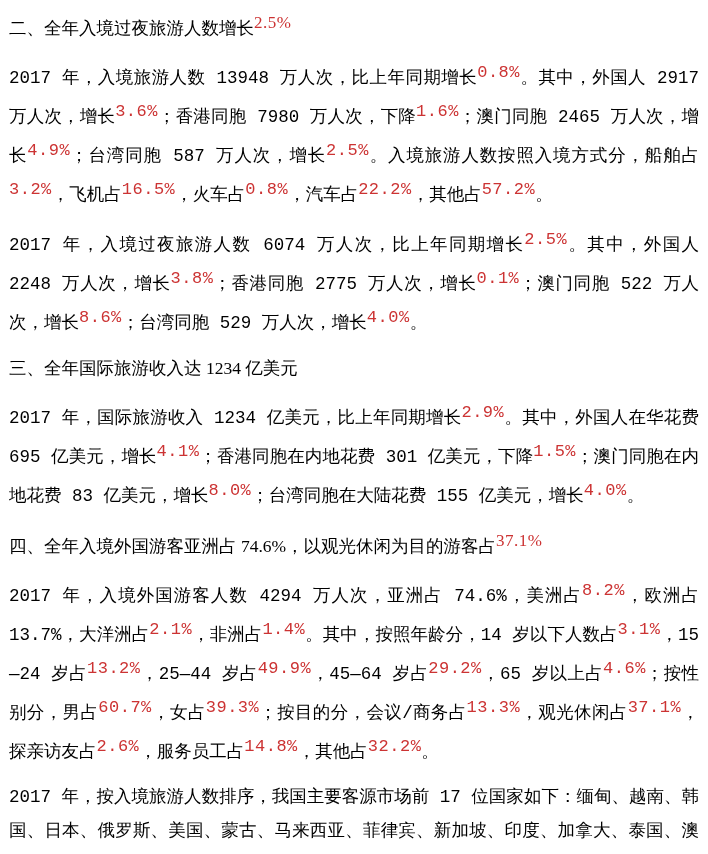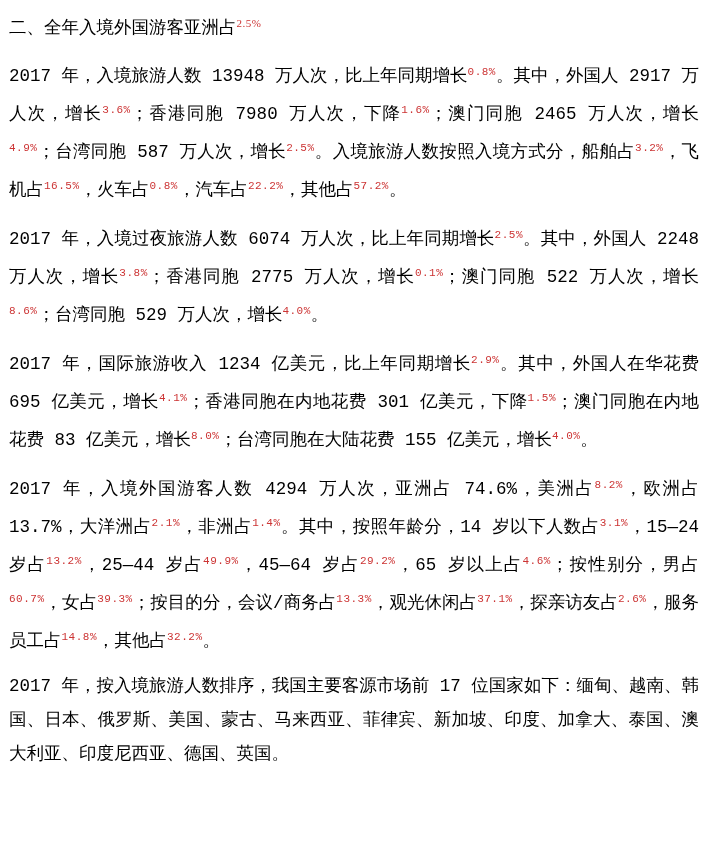--- a/index.html
+++ b/index.html
@@ -33,29 +33,31 @@
     font-family: Liberation Mono, monospace;
   }
   .heading:first-child {
     margin-top: 0;
   }
   .run {
     color: var(--body-color, #000000);
   }
   .sup-red {
     color: var(--percent-red, #cc3333);
-    font-size: 11px;
+    font-size: 17px;
     vertical-align: 6px;
     letter-spacing: 0.5px;
   }
 </style>
 </head>
 <body>
 
 <div class="page">
-  <h2 class="heading"><span class="run">二、全年入境外国游客亚洲占</span><span class="sup-red">2.5%</span></h2>
+  <h2 class="heading"><span class="run">二、全年入境过夜旅游人数增长</span><span class="sup-red">2.5%</span></h2>
   <p class="para"><span class="run">2017 年，入境旅游人数 13948 万人次，比上年同期增长</span><span class="sup-red">0.8%</span><span class="run">。其中，外国人 2917 万人次，增长</span><span class="sup-red">3.6%</span><span class="run">；香港同胞 7980 万人次，下降</span><span class="sup-red">1.6%</span><span class="run">；澳门同胞 2465 万人次，增长</span><span class="sup-red">4.9%</span><span class="run">；台湾同胞 587 万人次，增长</span><span class="sup-red">2.5%</span><span class="run">。入境旅游人数按照入境方式分，船舶占</span><span class="sup-red">3.2%</span><span class="run">，飞机占</span><span class="sup-red">16.5%</span><span class="run">，火车占</span><span class="sup-red">0.8%</span><span class="run">，汽车占</span><span class="sup-red">22.2%</span><span class="run">，其他占</span><span class="sup-red">57.2%</span><span class="run">。</span></p>
   <p class="para"><span class="run">2017 年，入境过夜旅游人数 6074 万人次，比上年同期增长</span><span class="sup-red">2.5%</span><span class="run">。其中，外国人 2248 万人次，增长</span><span class="sup-red">3.8%</span><span class="run">；香港同胞 2775 万人次，增长</span><span class="sup-red">0.1%</span><span class="run">；澳门同胞 522 万人次，增长</span><span class="sup-red">8.6%</span><span class="run">；台湾同胞 529 万人次，增长</span><span class="sup-red">4.0%</span><span class="run">。</span></p>
+  <h2 class="heading"><span class="run">三、全年国际旅游收入达 1234 亿美元</span></h2>
   <p class="para"><span class="run">2017 年，国际旅游收入 1234 亿美元，比上年同期增长</span><span class="sup-red">2.9%</span><span class="run">。其中，外国人在华花费 695 亿美元，增长</span><span class="sup-red">4.1%</span><span class="run">；香港同胞在内地花费 301 亿美元，下降</span><span class="sup-red">1.5%</span><span class="run">；澳门同胞在内地花费 83 亿美元，增长</span><span class="sup-red">8.0%</span><span class="run">；台湾同胞在大陆花费 155 亿美元，增长</span><span class="sup-red">4.0%</span><span class="run">。</span></p>
+  <h2 class="heading"><span class="run">四、全年入境外国游客亚洲占 74.6%，以观光休闲为目的游客占</span><span class="sup-red">37.1%</span></h2>
   <p class="para"><span class="run">2017 年，入境外国游客人数 4294 万人次，亚洲占 74.6%，美洲占</span><span class="sup-red">8.2%</span><span class="run">，欧洲占 13.7%，大洋洲占</span><span class="sup-red">2.1%</span><span class="run">，非洲占</span><span class="sup-red">1.4%</span><span class="run">。其中，按照年龄分，14 岁以下人数占</span><span class="sup-red">3.1%</span><span class="run">，15—24 岁占</span><span class="sup-red">13.2%</span><span class="run">，25—44 岁占</span><span class="sup-red">49.9%</span><span class="run">，45—64 岁占</span><span class="sup-red">29.2%</span><span class="run">，65 岁以上占</span><span class="sup-red">4.6%</span><span class="run">；按性别分，男占</span><span class="sup-red">60.7%</span><span class="run">，女占</span><span class="sup-red">39.3%</span><span class="run">；按目的分，会议/商务占</span><span class="sup-red">13.3%</span><span class="run">，观光休闲占</span><span class="sup-red">37.1%</span><span class="run">，探亲访友占</span><span class="sup-red">2.6%</span><span class="run">，服务员工占</span><span class="sup-red">14.8%</span><span class="run">，其他占</span><span class="sup-red">32.2%</span><span class="run">。</span></p>
   <p class="para"><span class="run">2017 年，按入境旅游人数排序，我国主要客源市场前 17 位国家如下：缅甸、越南、韩国、日本、俄罗斯、美国、蒙古、马来西亚、菲律宾、新加坡、印度、加拿大、泰国、澳大利亚、印度尼西亚、德国、英国。</span></p>
 
 </div>
 
 </body></html>

